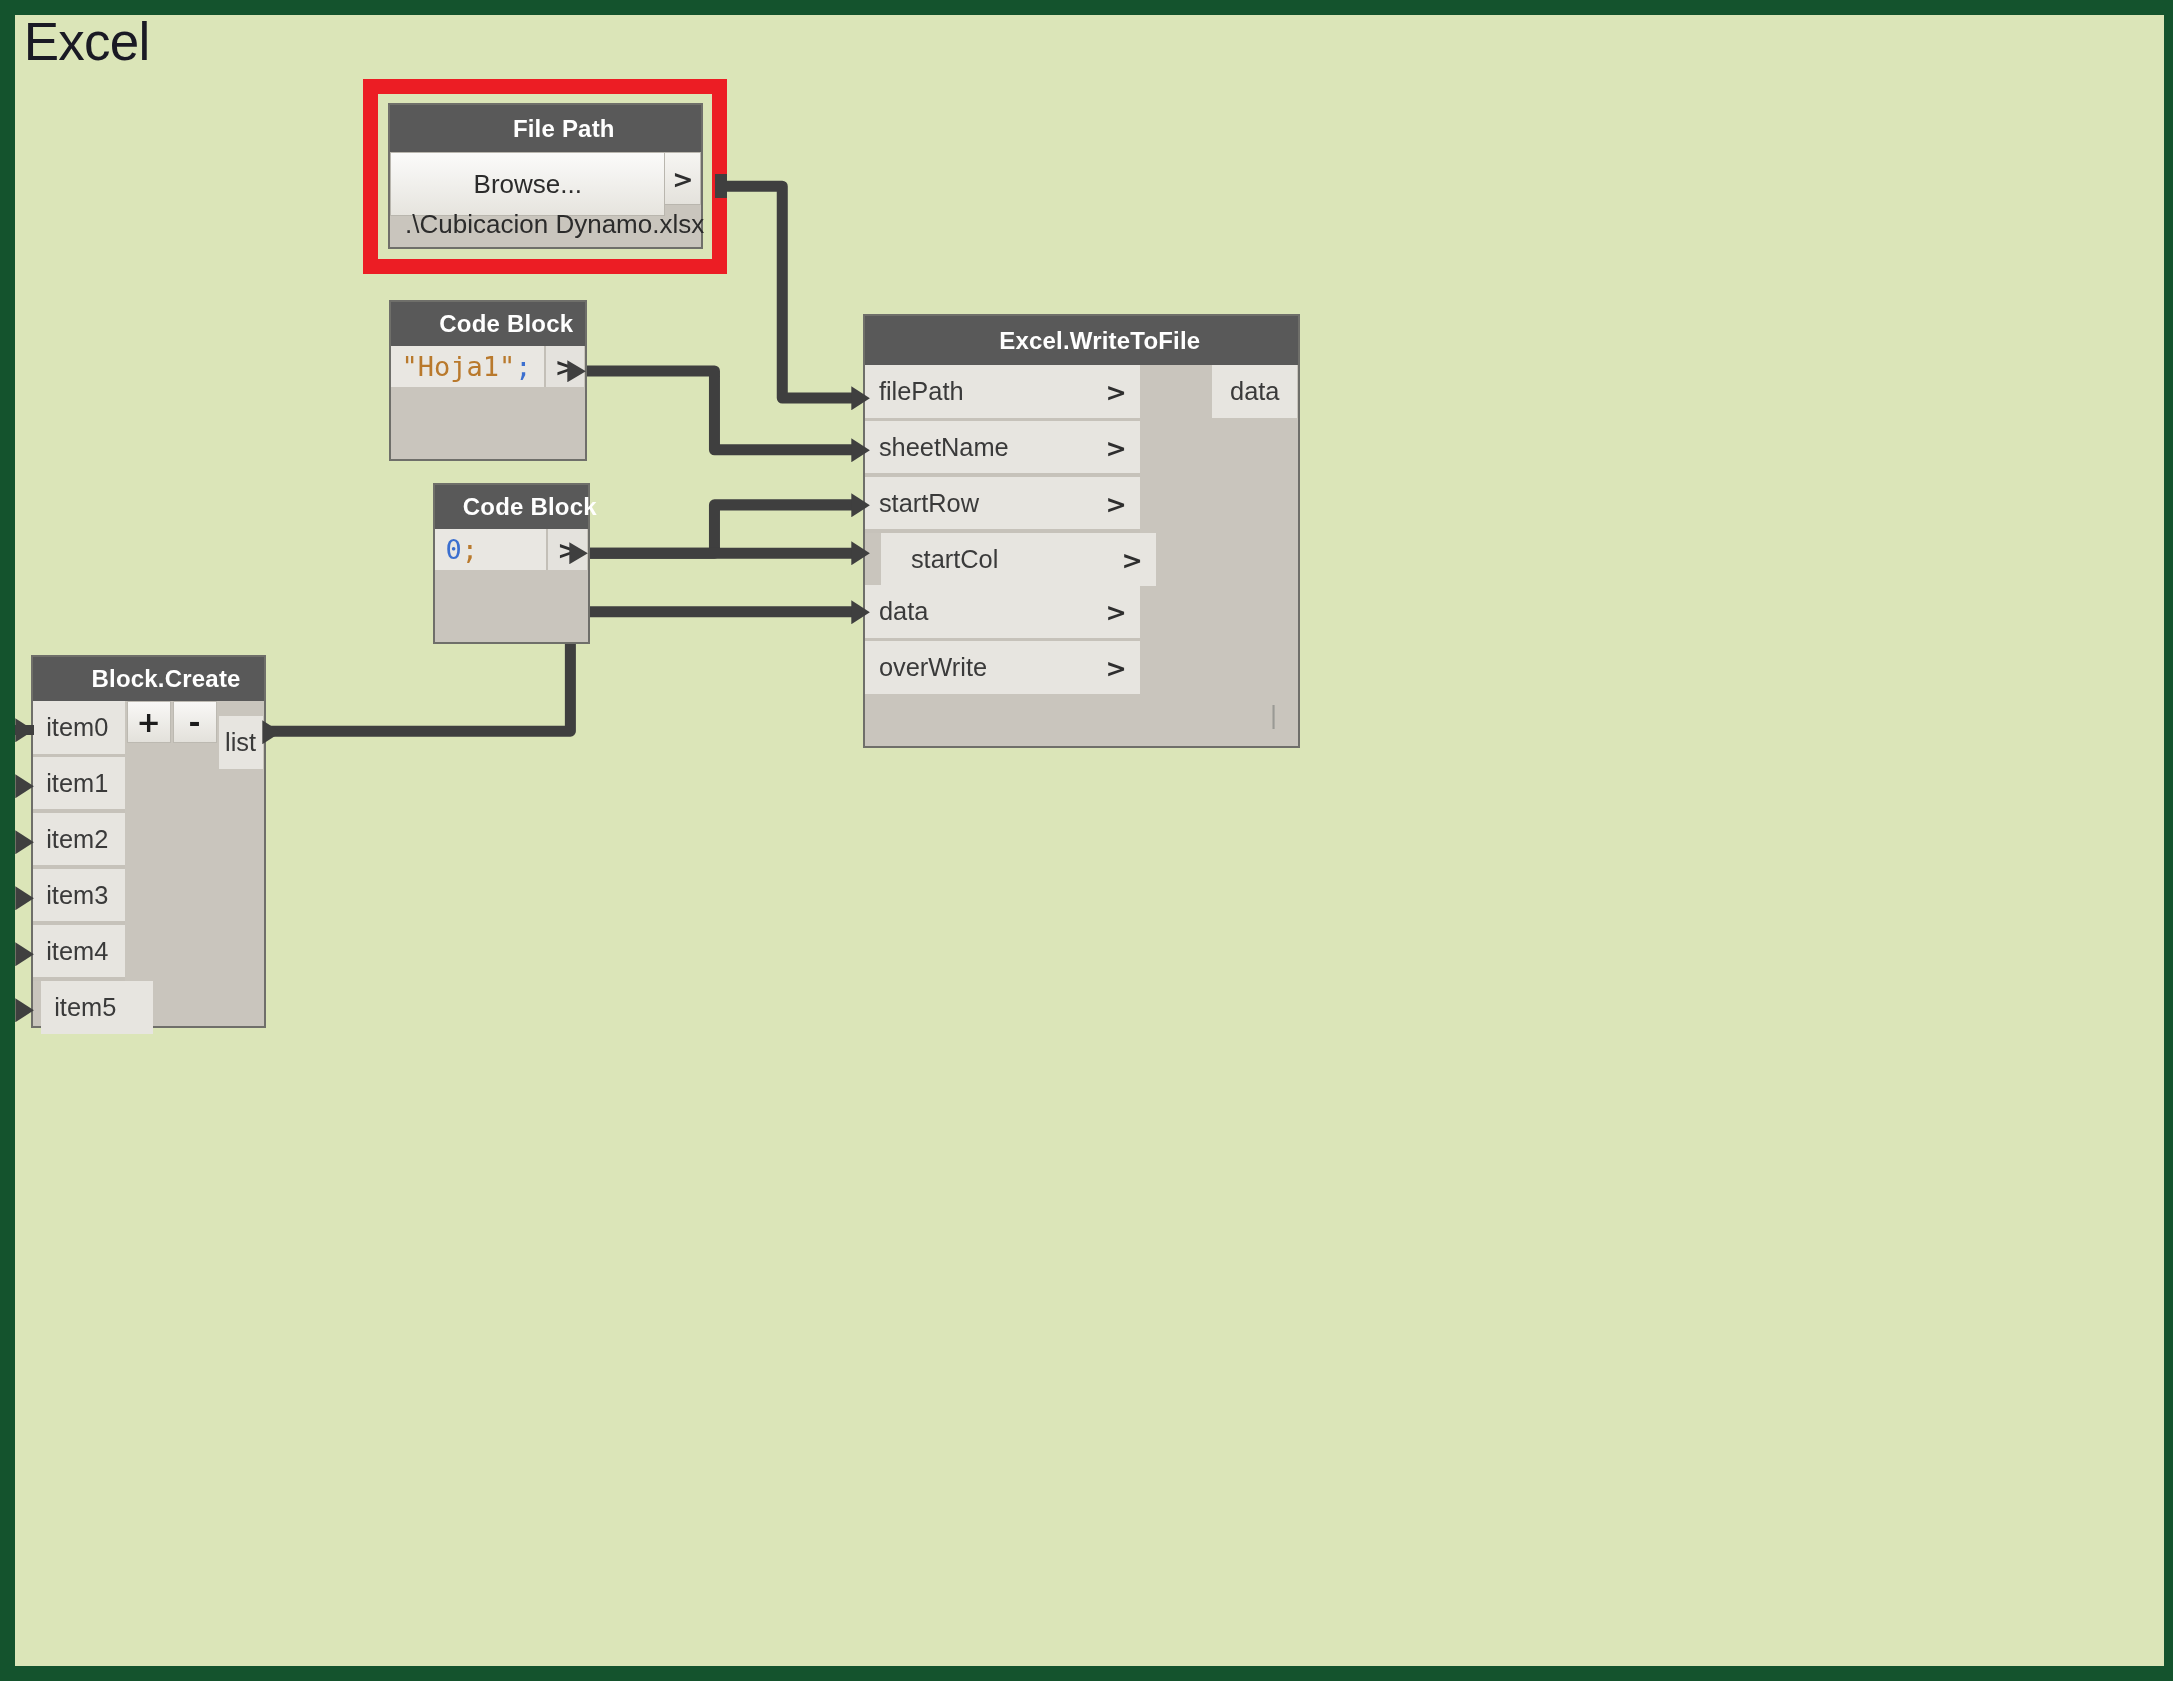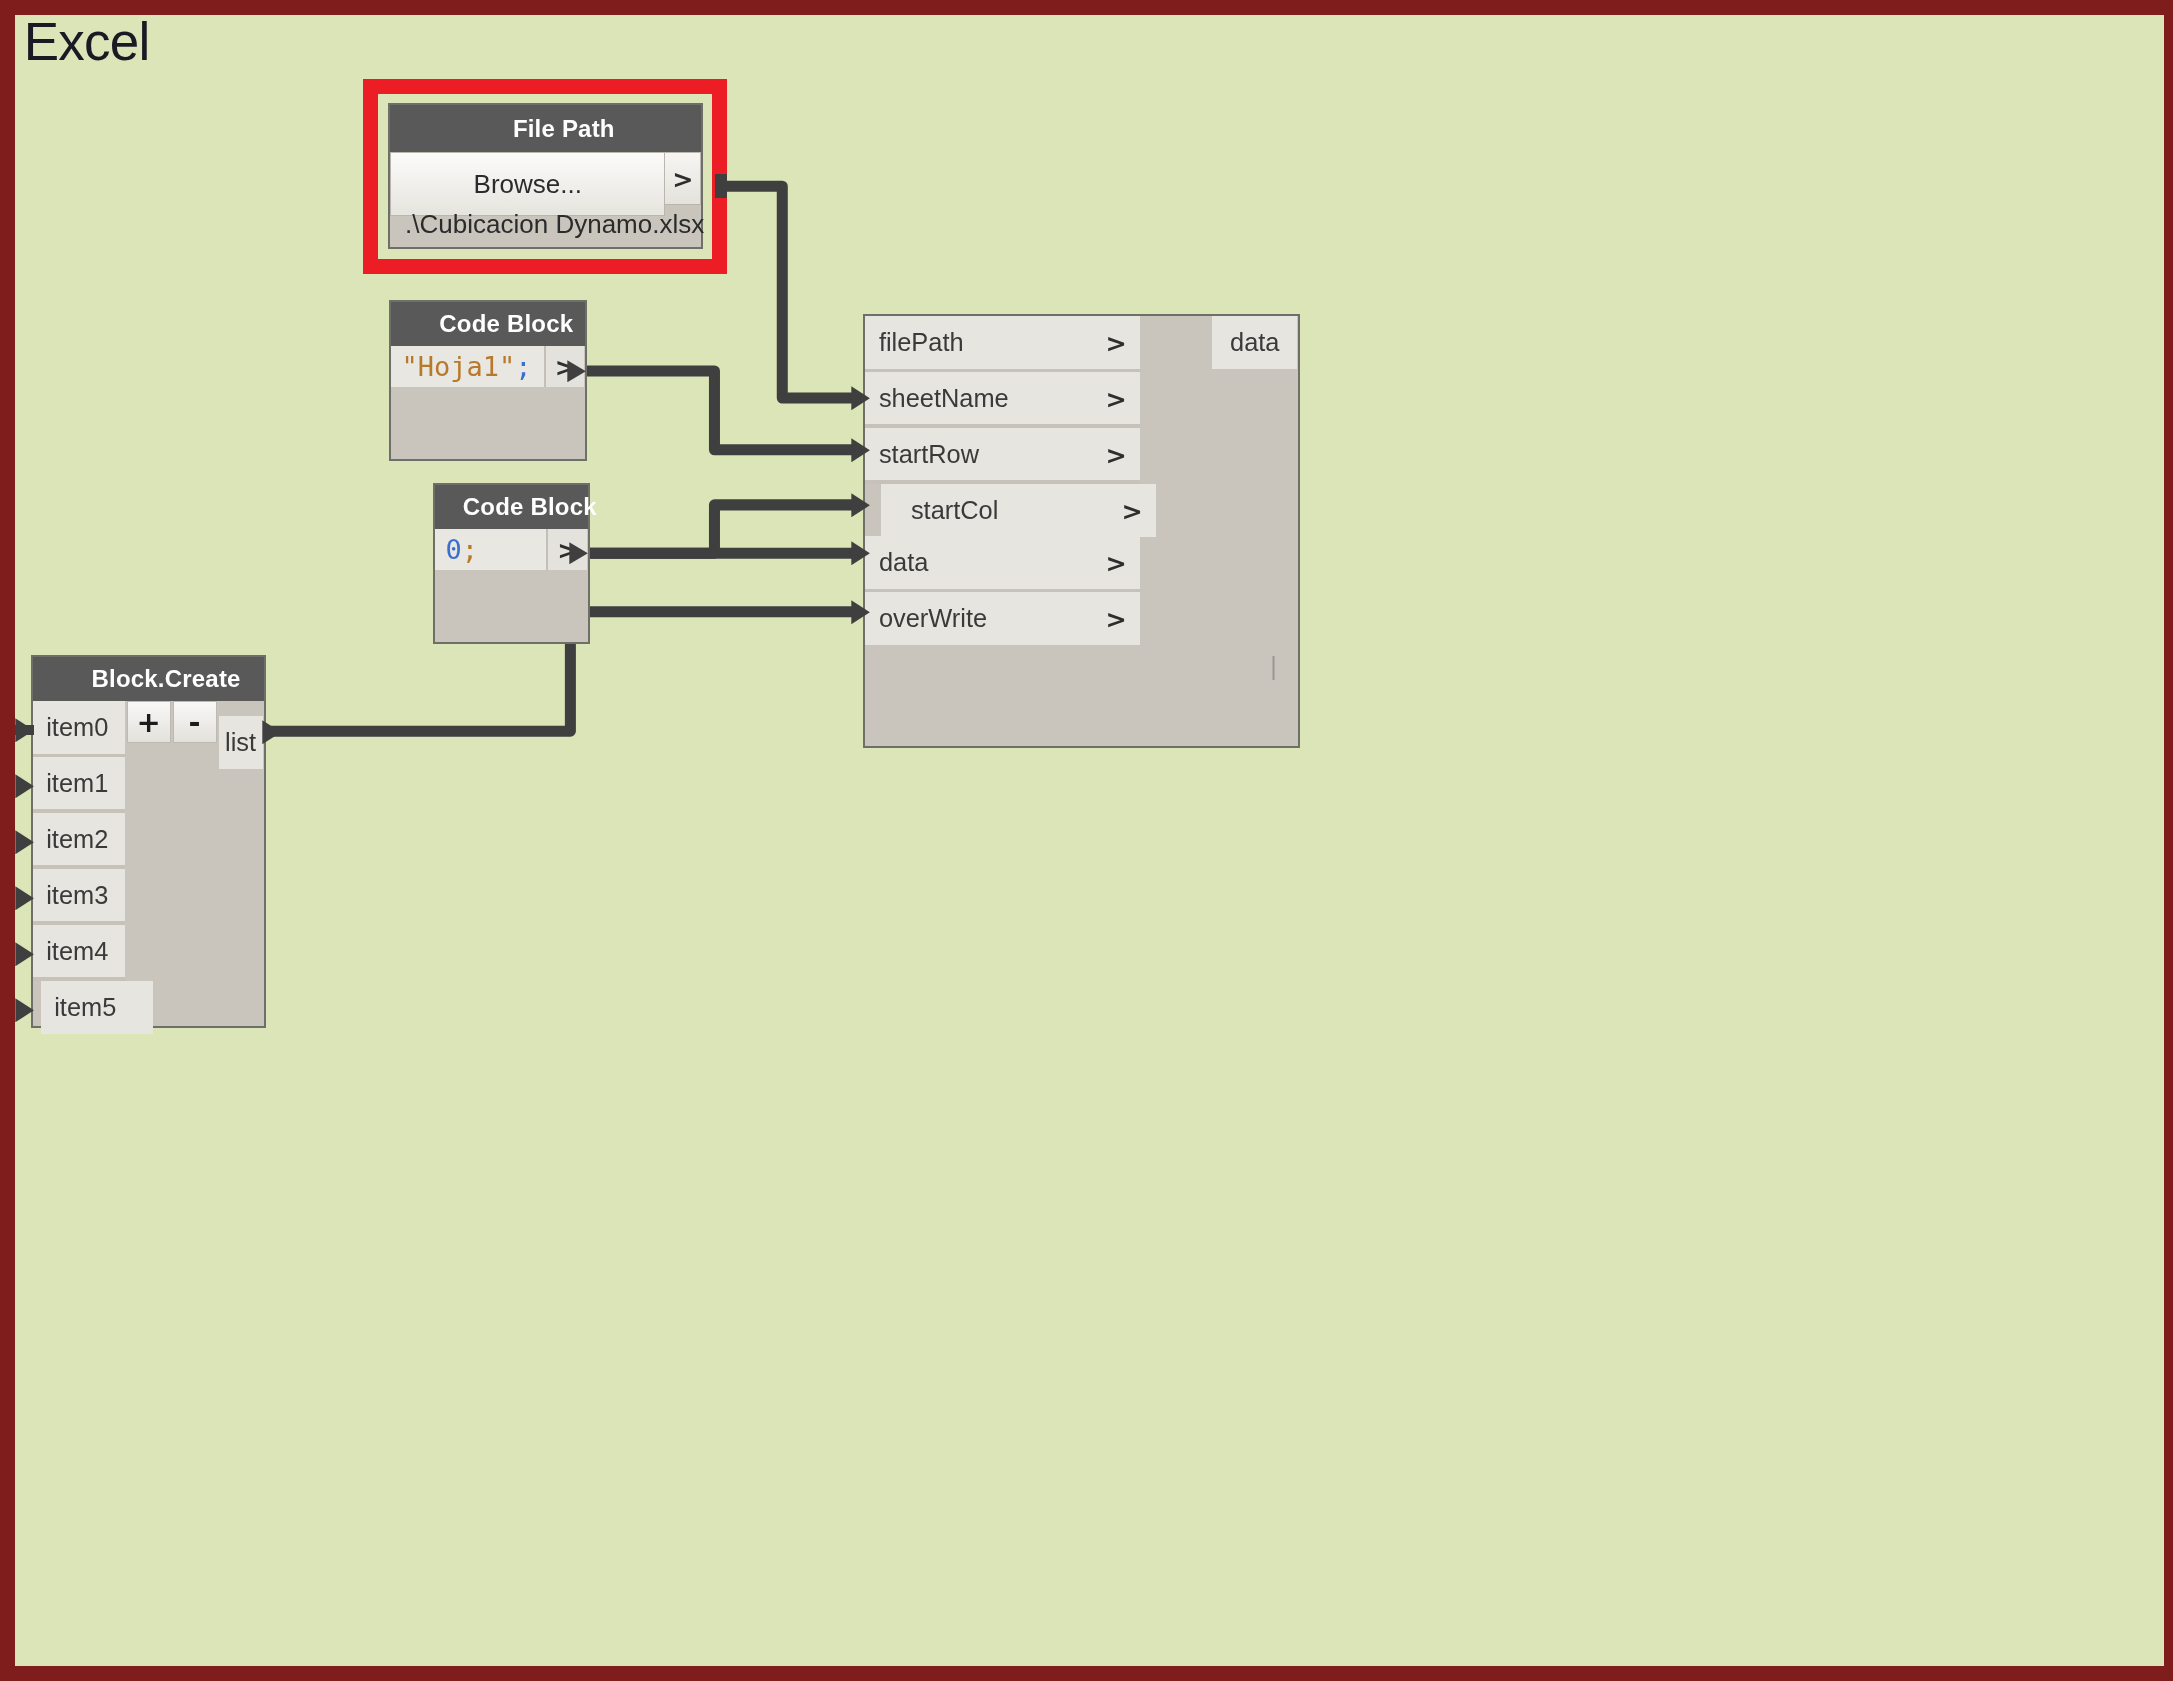--- a/index.html
+++ b/index.html
@@ -4,21 +4,21 @@
 <style>
   html, body {
     margin: 0;
     padding: 0;
     background: #ffffff;
   }
   #root {
     position: relative;
     width: 2174px;
     height: 1682px;
-    background: #7f1d1d;
+    background: #14532d;
     font-family: "Liberation Sans", sans-serif;
     overflow: hidden;
   }
   #canvas {
     position: absolute;
     left: 15.3px;
     top: 15.3px;
     width: 2149px;
     height: 1651px;
     background: #dbe5b8;
@@ -268,20 +268,21 @@
         <div class="cb-field" style="left:0px; top:0px; width:111px; height:41px;">
           <span class="num-lit">0</span><span class="str-lit">;</span>
         </div>
         <div class="cb-outport" style="left:111px; top:0px; width:41px; height:41px;">&gt;</div>
       </div>
     </div>
     <div style="position:absolute;left:554px;top:527px;width:18.6px;height:22px;background:#3f3f3f;
                 clip-path:polygon(0 0,100% 50%,0 100%);"></div>
 
     <div class="node" style="left:848px; top:299px; width:437px; height:434px;">
+      <div class="node-header" style="height:49px;">Excel.WriteToFile</div>
       <div class="node-body" style="height:380px;">
 
         <div class="port-row" style="left:0px; top:0px; width:275px; height:53px;">
           <span class="label">filePath</span>
           <span class="chev">&gt;</span>
         </div>
         <div class="row-sep" style="left:0px; top:53px; width:275px;"></div>
 
         <div class="port-row" style="left:0px; top:56px; width:275px; height:53px;">
           <span class="label">sheetName</span>

